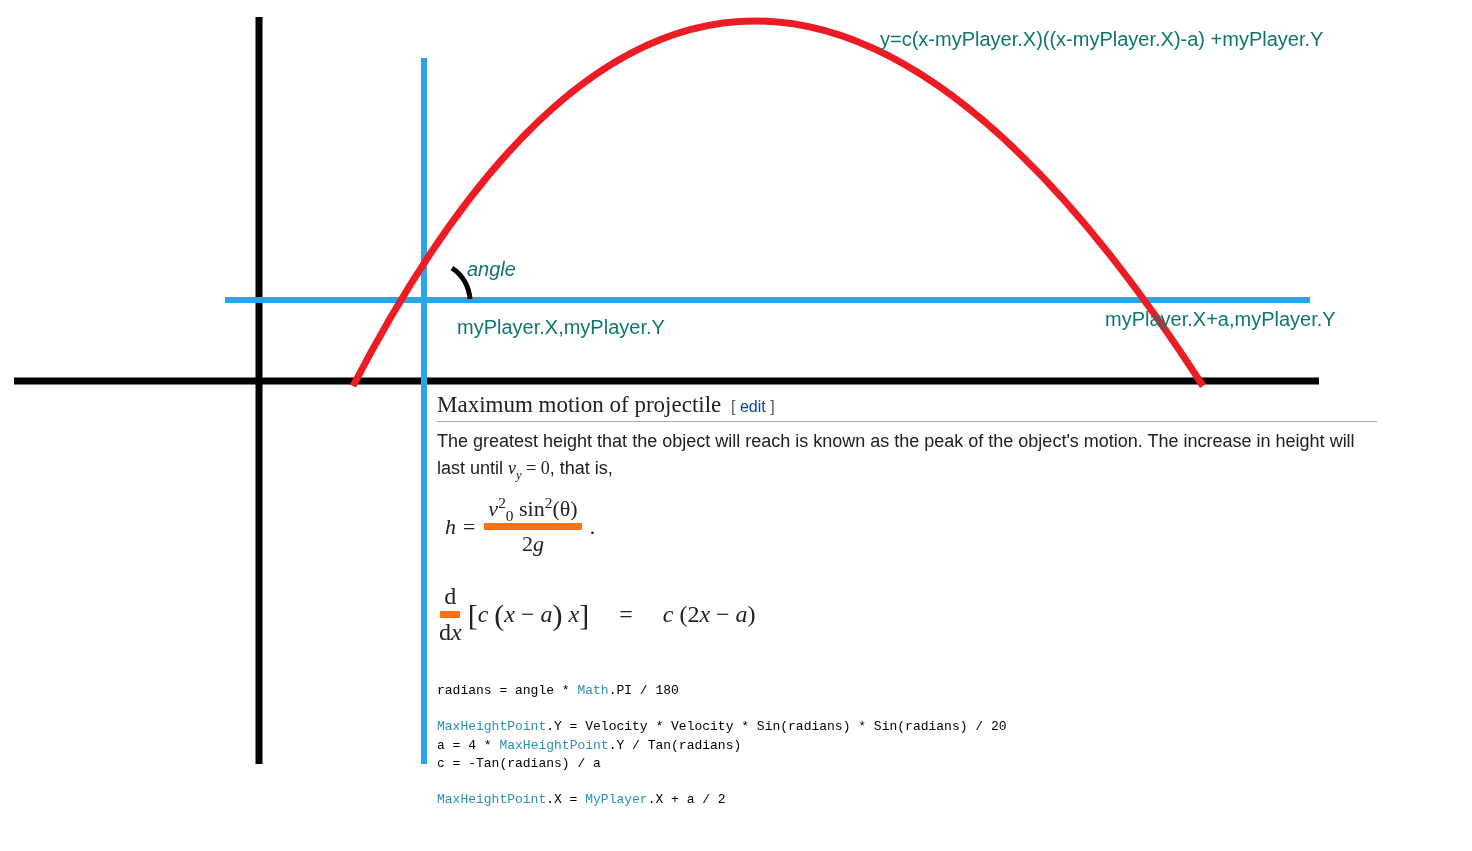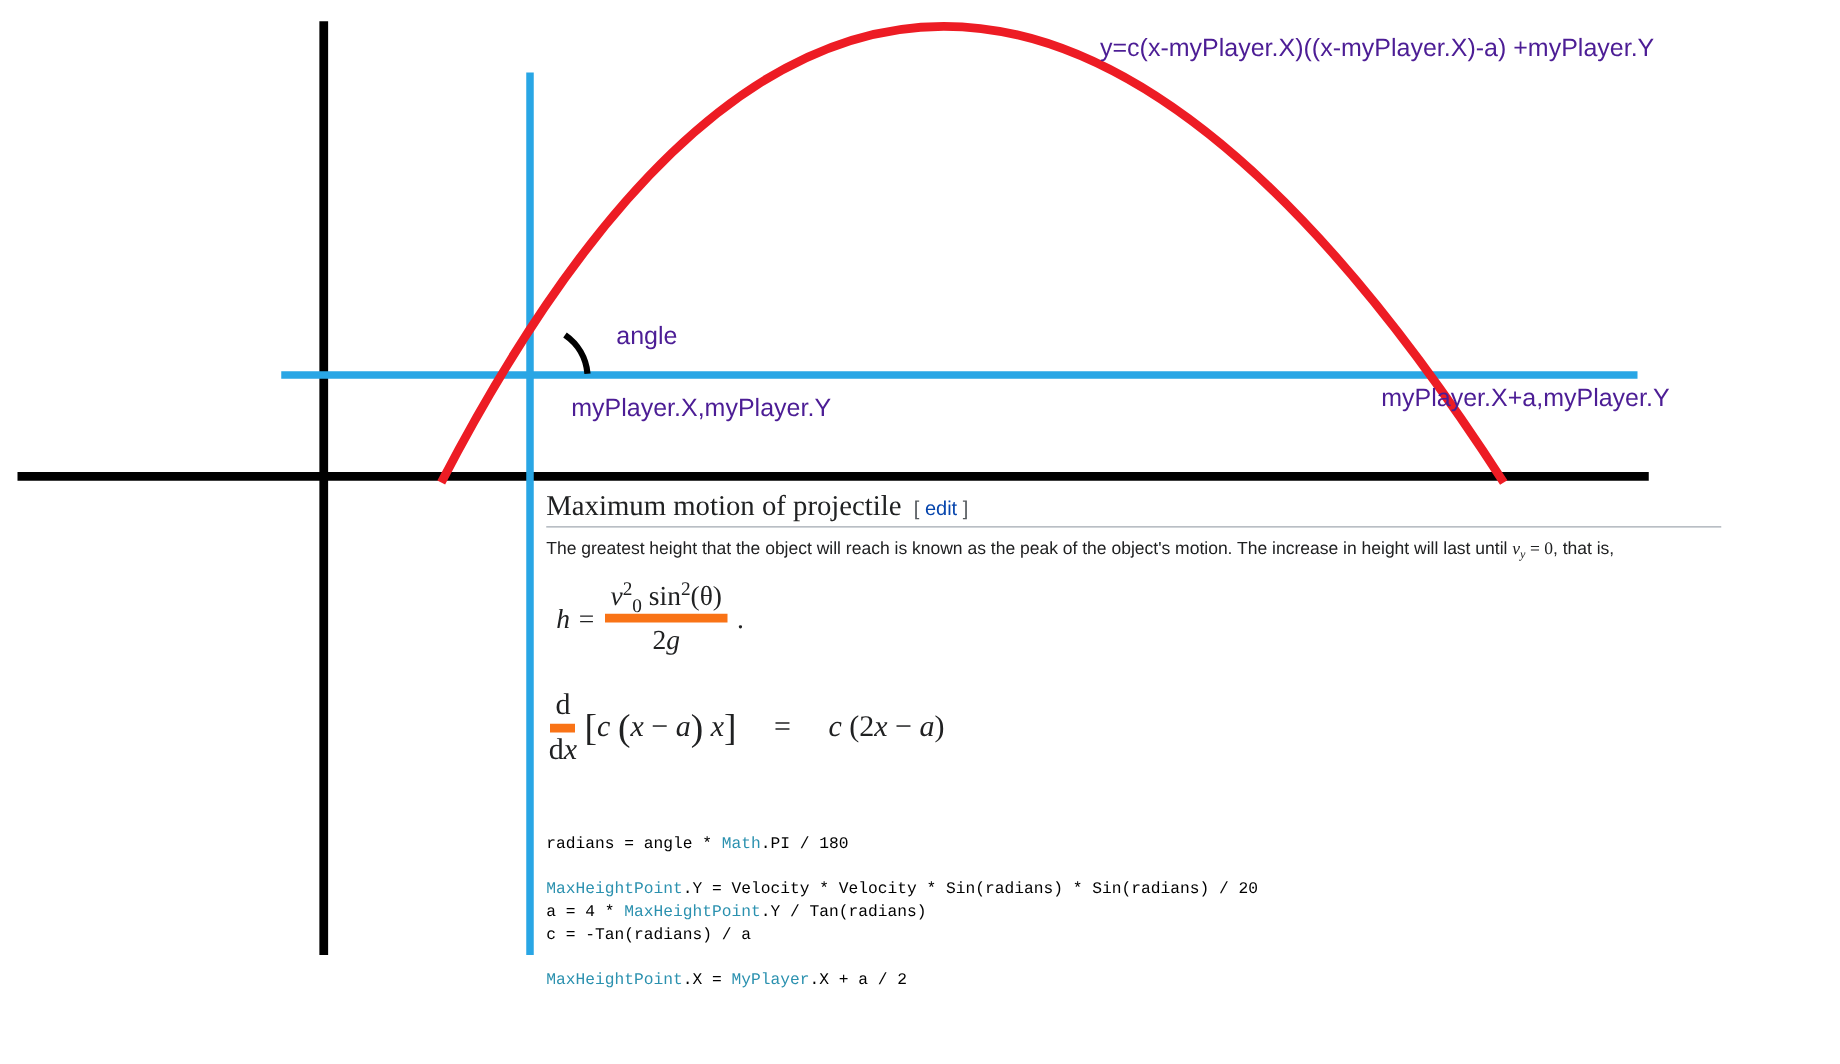--- a/index.html
+++ b/index.html
@@ -11,25 +11,25 @@
       position: relative;
       overflow: hidden;
     }
     .canvas {
       position: absolute;
       top: 0; left: 0;
       width: 1472px; height: 851px;
     }
     .lbl {
       position: absolute;
-      color: #4c1d95;
+      color: #0f766e;
       font-size: 20px;
     }
     .eq-label { top: 28px; left: 880px; font-size: 20px; }
-    .angle-label { top: 258px; left: 493px; }
+    .angle-label { top: 258px; left: 467px; font-style: italic; }
     .origin-label { top: 316px; left: 457px; }
     .root2-label { top: 308px; left: 1105px; text-align: right; }
 
     .wiki-block {
       position: absolute;
       top: 392px; left: 437px;
       width: 940px;
       font-family: Georgia, "Times New Roman", serif;
       color: #202122;
     }
@@ -46,21 +46,21 @@
       color: #54595d;
       margin-left: 4px;
     }
     .wiki-edit a {
       color: #0645ad;
       text-decoration: none;
       cursor: pointer;
     }
     .wiki-body {
       font-family: Arial, sans-serif;
-      font-size: 14px;
+      font-size: 18px;
       color: #202122;
       line-height: 1.5;
     }
     .wiki-body .serif { font-family: Georgia, serif; }
     .formula-h {
       font-family: Georgia, "Times New Roman", serif;
       font-size: 22px;
       margin: 14px 0 14px 8px;
       display: flex;
       align-items: center;
@@ -86,21 +86,21 @@
       align-items: center;
       gap: 30px;
       color: #202122;
     }
     .bigbrak { font-size: 30px; vertical-align: -3px; }
 
     .code-block {
       font-family: "Consolas", "Courier New", monospace;
       font-size: 13px;
       color: #000;
-      margin-top: 52px;
+      margin-top: 36px;
       line-height: 1.4;
       white-space: pre;
     }
     .code-block .kw { color: #2b91af; }
   </style>
 </head>
 <body>
 
 <svg class="canvas" viewBox="0 0 1472 851">
 

